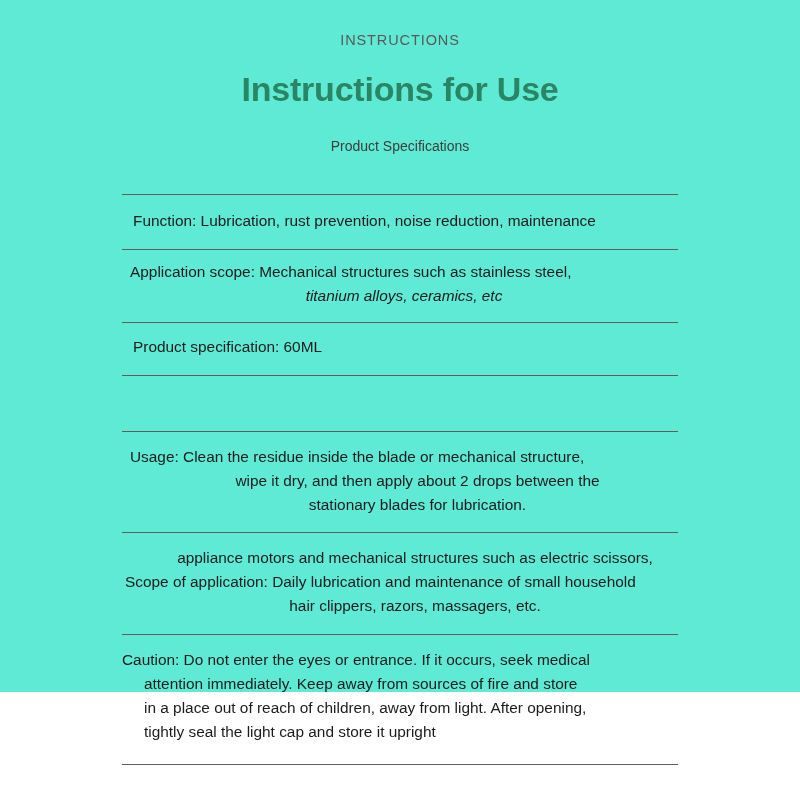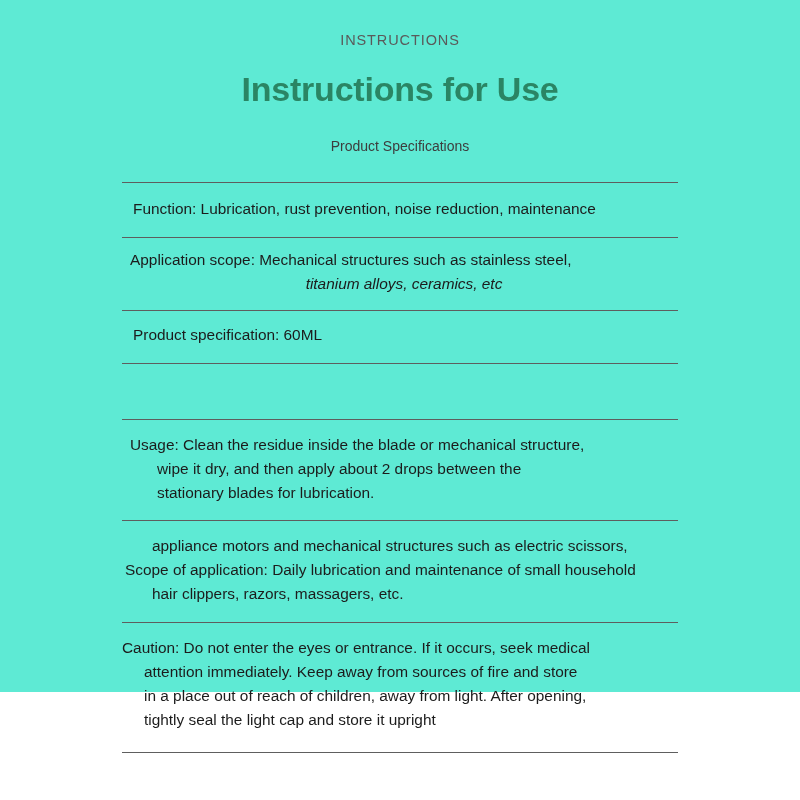--- a/index.html
+++ b/index.html
@@ -56,21 +56,21 @@
     font-size: 14px;
     line-height: 22px;
     font-weight: 400;
     color: #3d3d3d;
   }
 
   
   .spec-list {
     position: absolute;
     left: 122px;
-    top: 182px;
+    top: 194px;
     width: 556px;
   }
 
   .rule {
     height: 0;
     border: 0;
     border-top: 1.6px solid #5e5e5e;
     margin: 0;
     width: 100%;
   }
@@ -89,21 +89,21 @@
   
   .row-function      { padding: 14px 0 16px 11px; }
   .row-appscope      { padding: 10px 0 14px 8px;  }
   .row-prodspec      { padding: 12px 0 16px 11px; }
   .row-empty         { height: 55px; }
   .row-usage         { padding: 13px 0 15px 8px;  }
   .row-scope         { padding: 13px 0 16px 3px;  }
   .row-caution       { padding: 13px 0 20px 0px;  }
 
   
-  .indent   { padding-left: 27px; }
+  .indent   { padding-left: 27px; text-align: center; }
   .indent-c { padding-left: 22px; }
   .centered { text-align: center; font-style: italic; }
 </style>
 </head>
 <body>
 
 <div class="page">
 
   <div class="header">
     <div class="eyebrow">INSTRUCTIONS</div>

